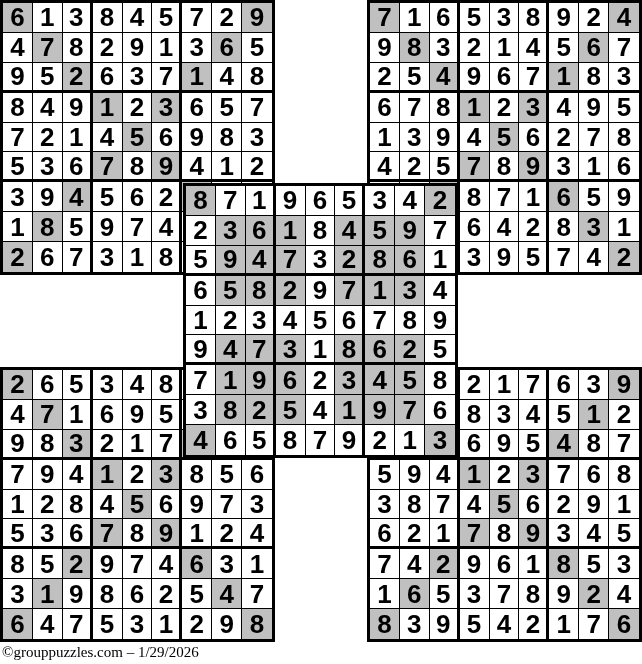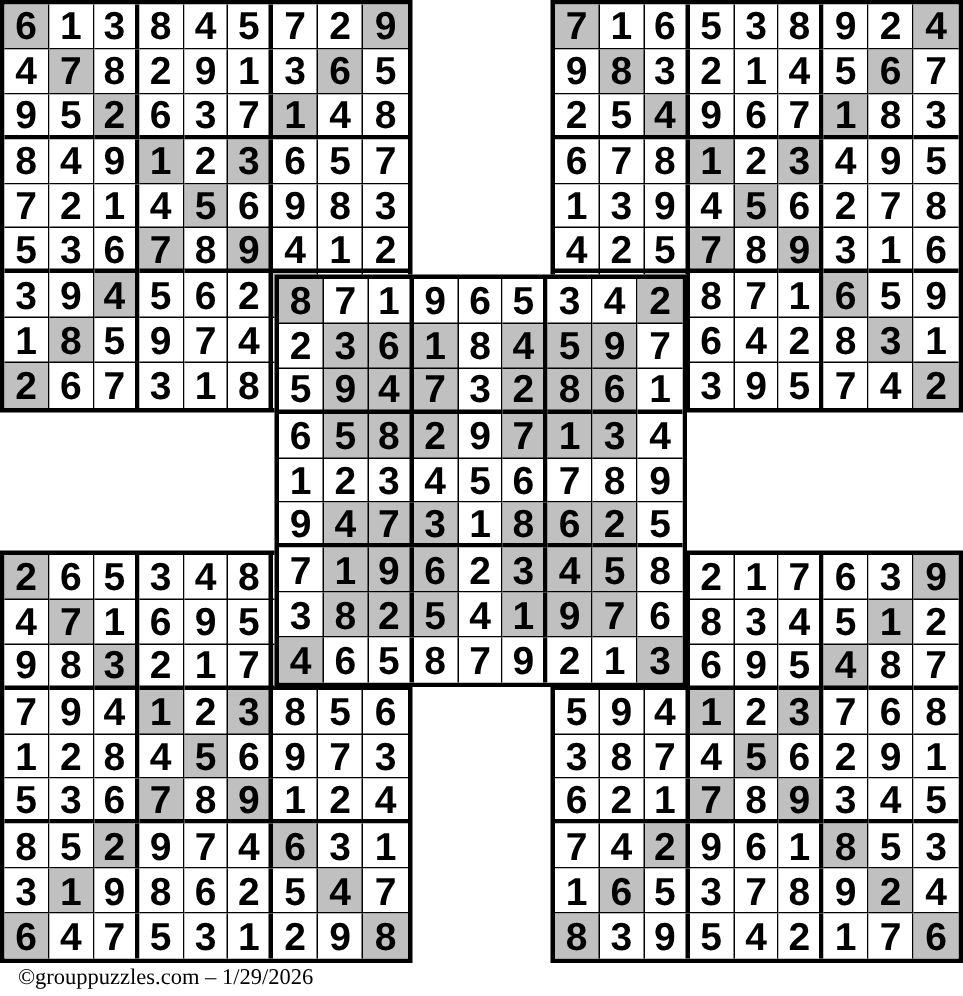--- a/index.html
+++ b/index.html
@@ -46,21 +46,21 @@
     color: #000000;
     background: #ffffff;
   }
   .cell.v3 { border-right-width: 3px; }
   .cell.h3 { border-bottom-width: 3px; }
   .cell.last-col { border-right: none; }
   .cell.last-row { border-bottom: none; }
   .cell.shaded { background: #c0c0c0; }
   .footer {
     position: absolute;
-    left: 12px;
+    left: 2px;
     top: 644px;
     font-family: "Liberation Serif", serif;
     font-size: 15px;
     color: #000000;
     white-space: nowrap;
   }
 </style>
 </head>
 <body>
 

